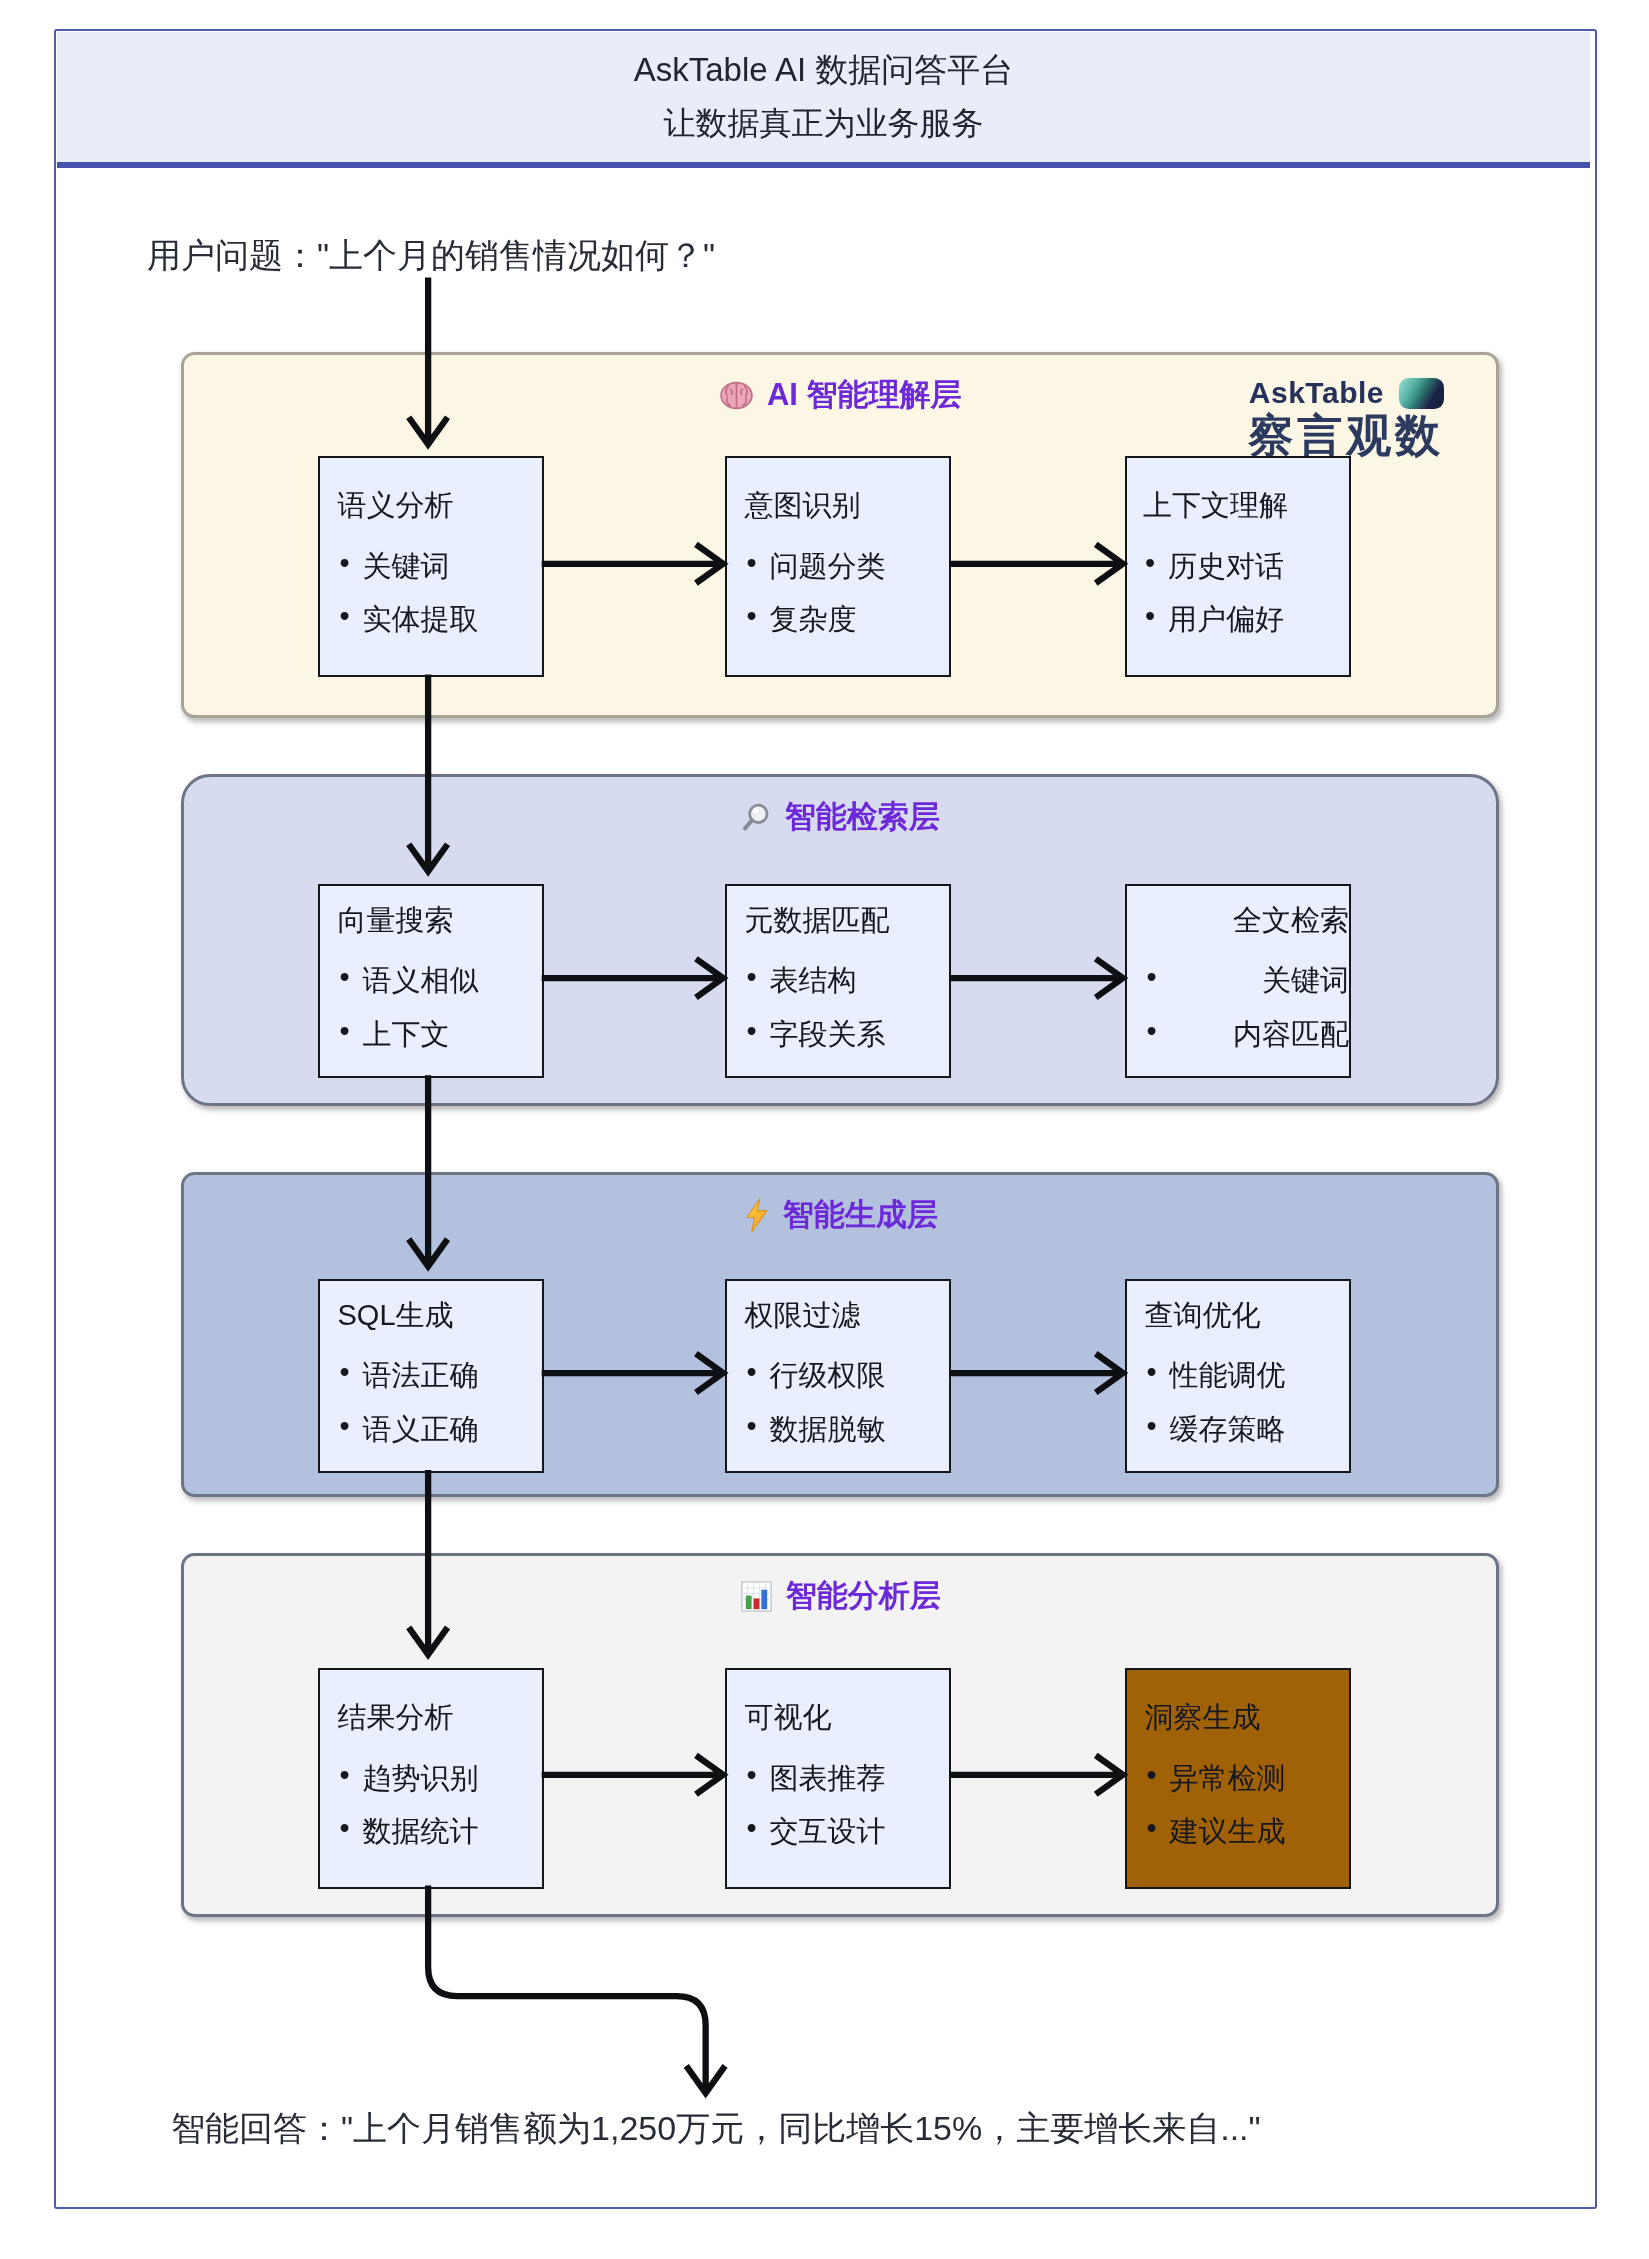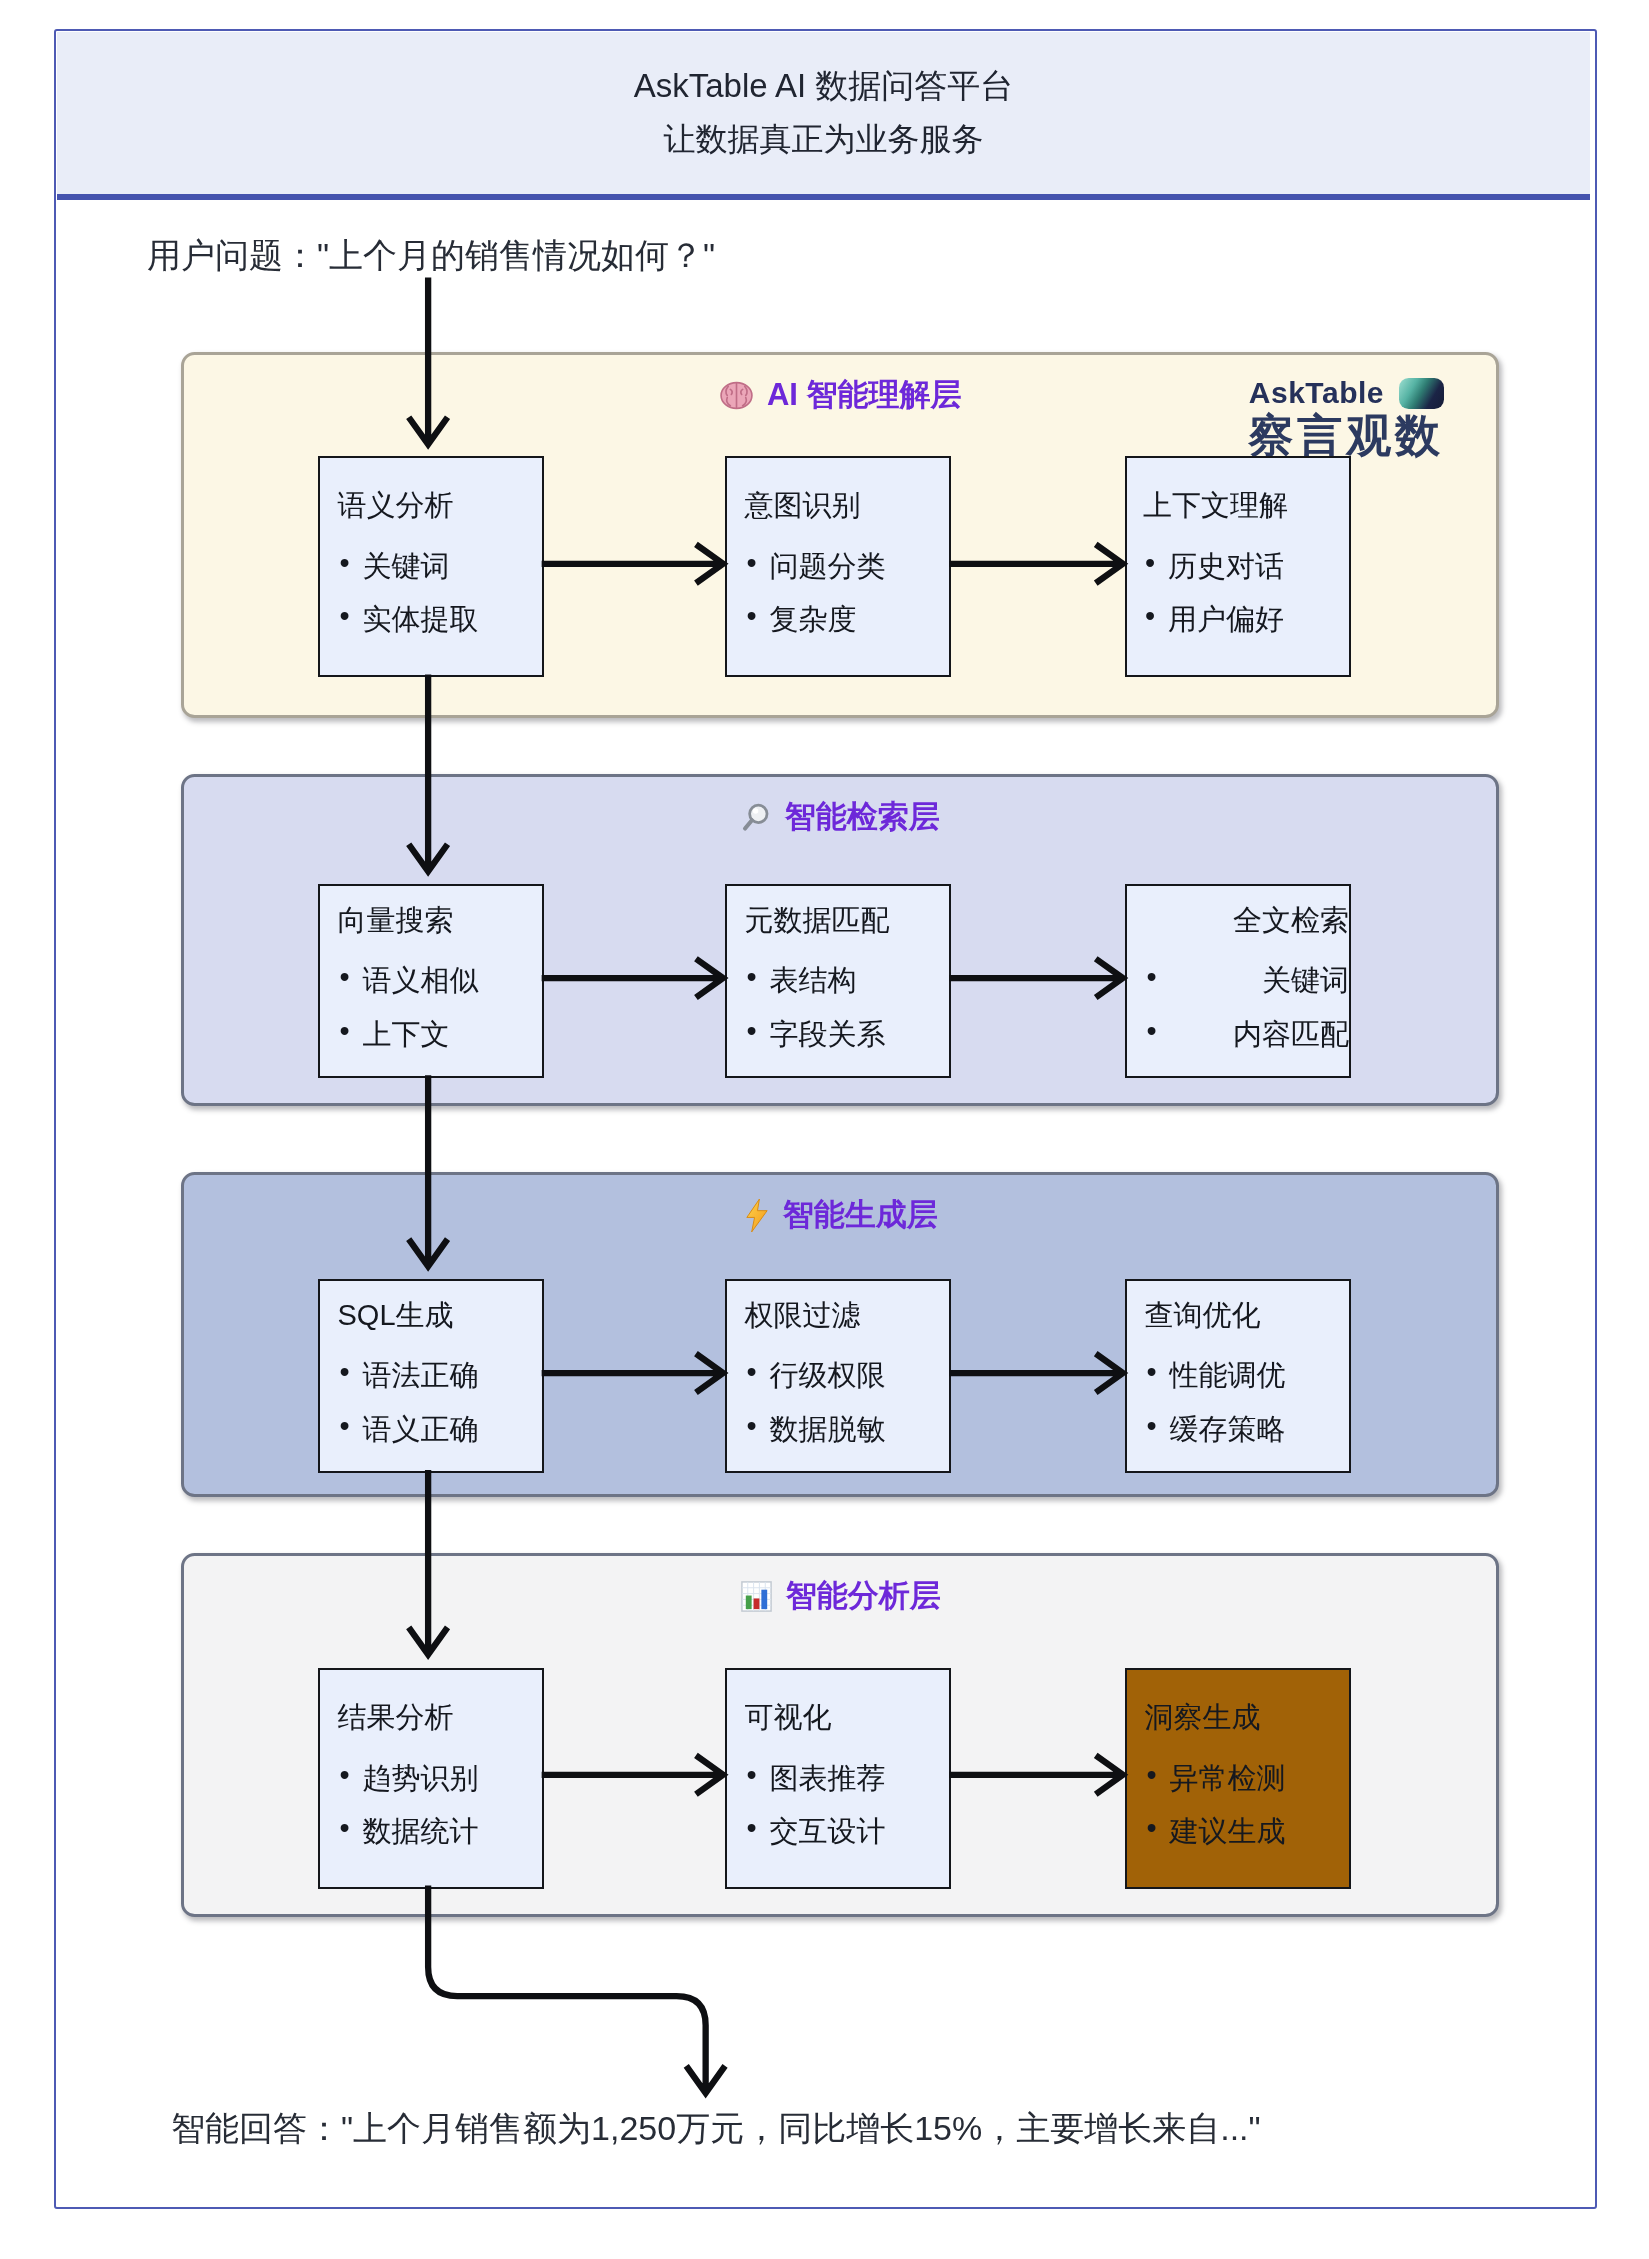--- a/index.html
+++ b/index.html
@@ -2,21 +2,21 @@
 <html><head>
 <meta charset="utf-8">
 <style>
   html,body{margin:0;padding:0;background:#ffffff;}
   body{font-family:"Liberation Sans","DejaVu Sans",sans-serif;color:#1c212b;}
   .canvas{position:relative;width:1650px;height:2259px;background:#fff;overflow:hidden;}
 
   .page-frame{position:absolute;left:54px;top:29px;width:1539px;height:2176px;
     border:2.9px solid #4e5ab4;border-radius:2.9px;background:#fff;}
 
-  .header-banner{position:absolute;left:0;top:0;width:100%;height:168px;background:#e9edf8;
+  .header-banner{position:absolute;left:0;top:0;width:100%;height:136px;background:#e9edf8;
     border-bottom:6.8px solid #4553ae;display:flex;flex-direction:column;justify-content:center;
     align-items:center;gap:9.7px;box-sizing:border-box;}
   .header-banner .t1{font-size:33px;color:#202531;}
   .header-banner .t2{font-size:32px;color:#202531;}
 
   .flow-text{position:absolute;font-size:34px;color:#272c36;white-space:nowrap;}
   .question-text{left:147px;top:233px;}
   .answer-text{left:171px;top:2106px;}
 
   .layer{position:absolute;left:181px;width:1318px;border:3.9px solid #6d7486;border-radius:13.6px;
@@ -91,21 +91,21 @@
       <div class="nb">问题分类</div>
       <div class="nb">复杂度</div>
     </div>
     <div class="node col-3" style="background: rgb(233, 239, 252); border-color: rgb(20, 22, 26); padding-left: 16px;">
       <div class="nt">上下文理解</div>
       <div class="nb">历史对话</div>
       <div class="nb">用户偏好</div>
     </div>
   </div>
 
-  <div class="layer layer-2" style="background: rgb(215, 219, 240); border-color: rgb(109, 116, 134);">
+  <div class="layer layer-2" style="background: rgb(215, 219, 240); border-color: rgb(109, 116, 134); border-radius: 29px;">
     <div class="layer-head">
       <svg width="33" height="33" viewBox="0 0 36 36">
         <circle cx="20" cy="14" r="9.5" fill="#eef0f3" stroke="#878d96" stroke-width="3"></circle>
         <circle cx="17" cy="11" r="3" fill="#ffffff" stroke="none"></circle>
         <path d="M13 21 L5.5 30" stroke="#878d96" stroke-width="4.5" stroke-linecap="round"></path>
       </svg>
       <span class="ht">智能检索层</span>
     </div>
     <div class="node col-1" style="background: rgb(233, 239, 252); border-color: rgb(20, 22, 26);">
       <div class="nt">向量搜索</div>

